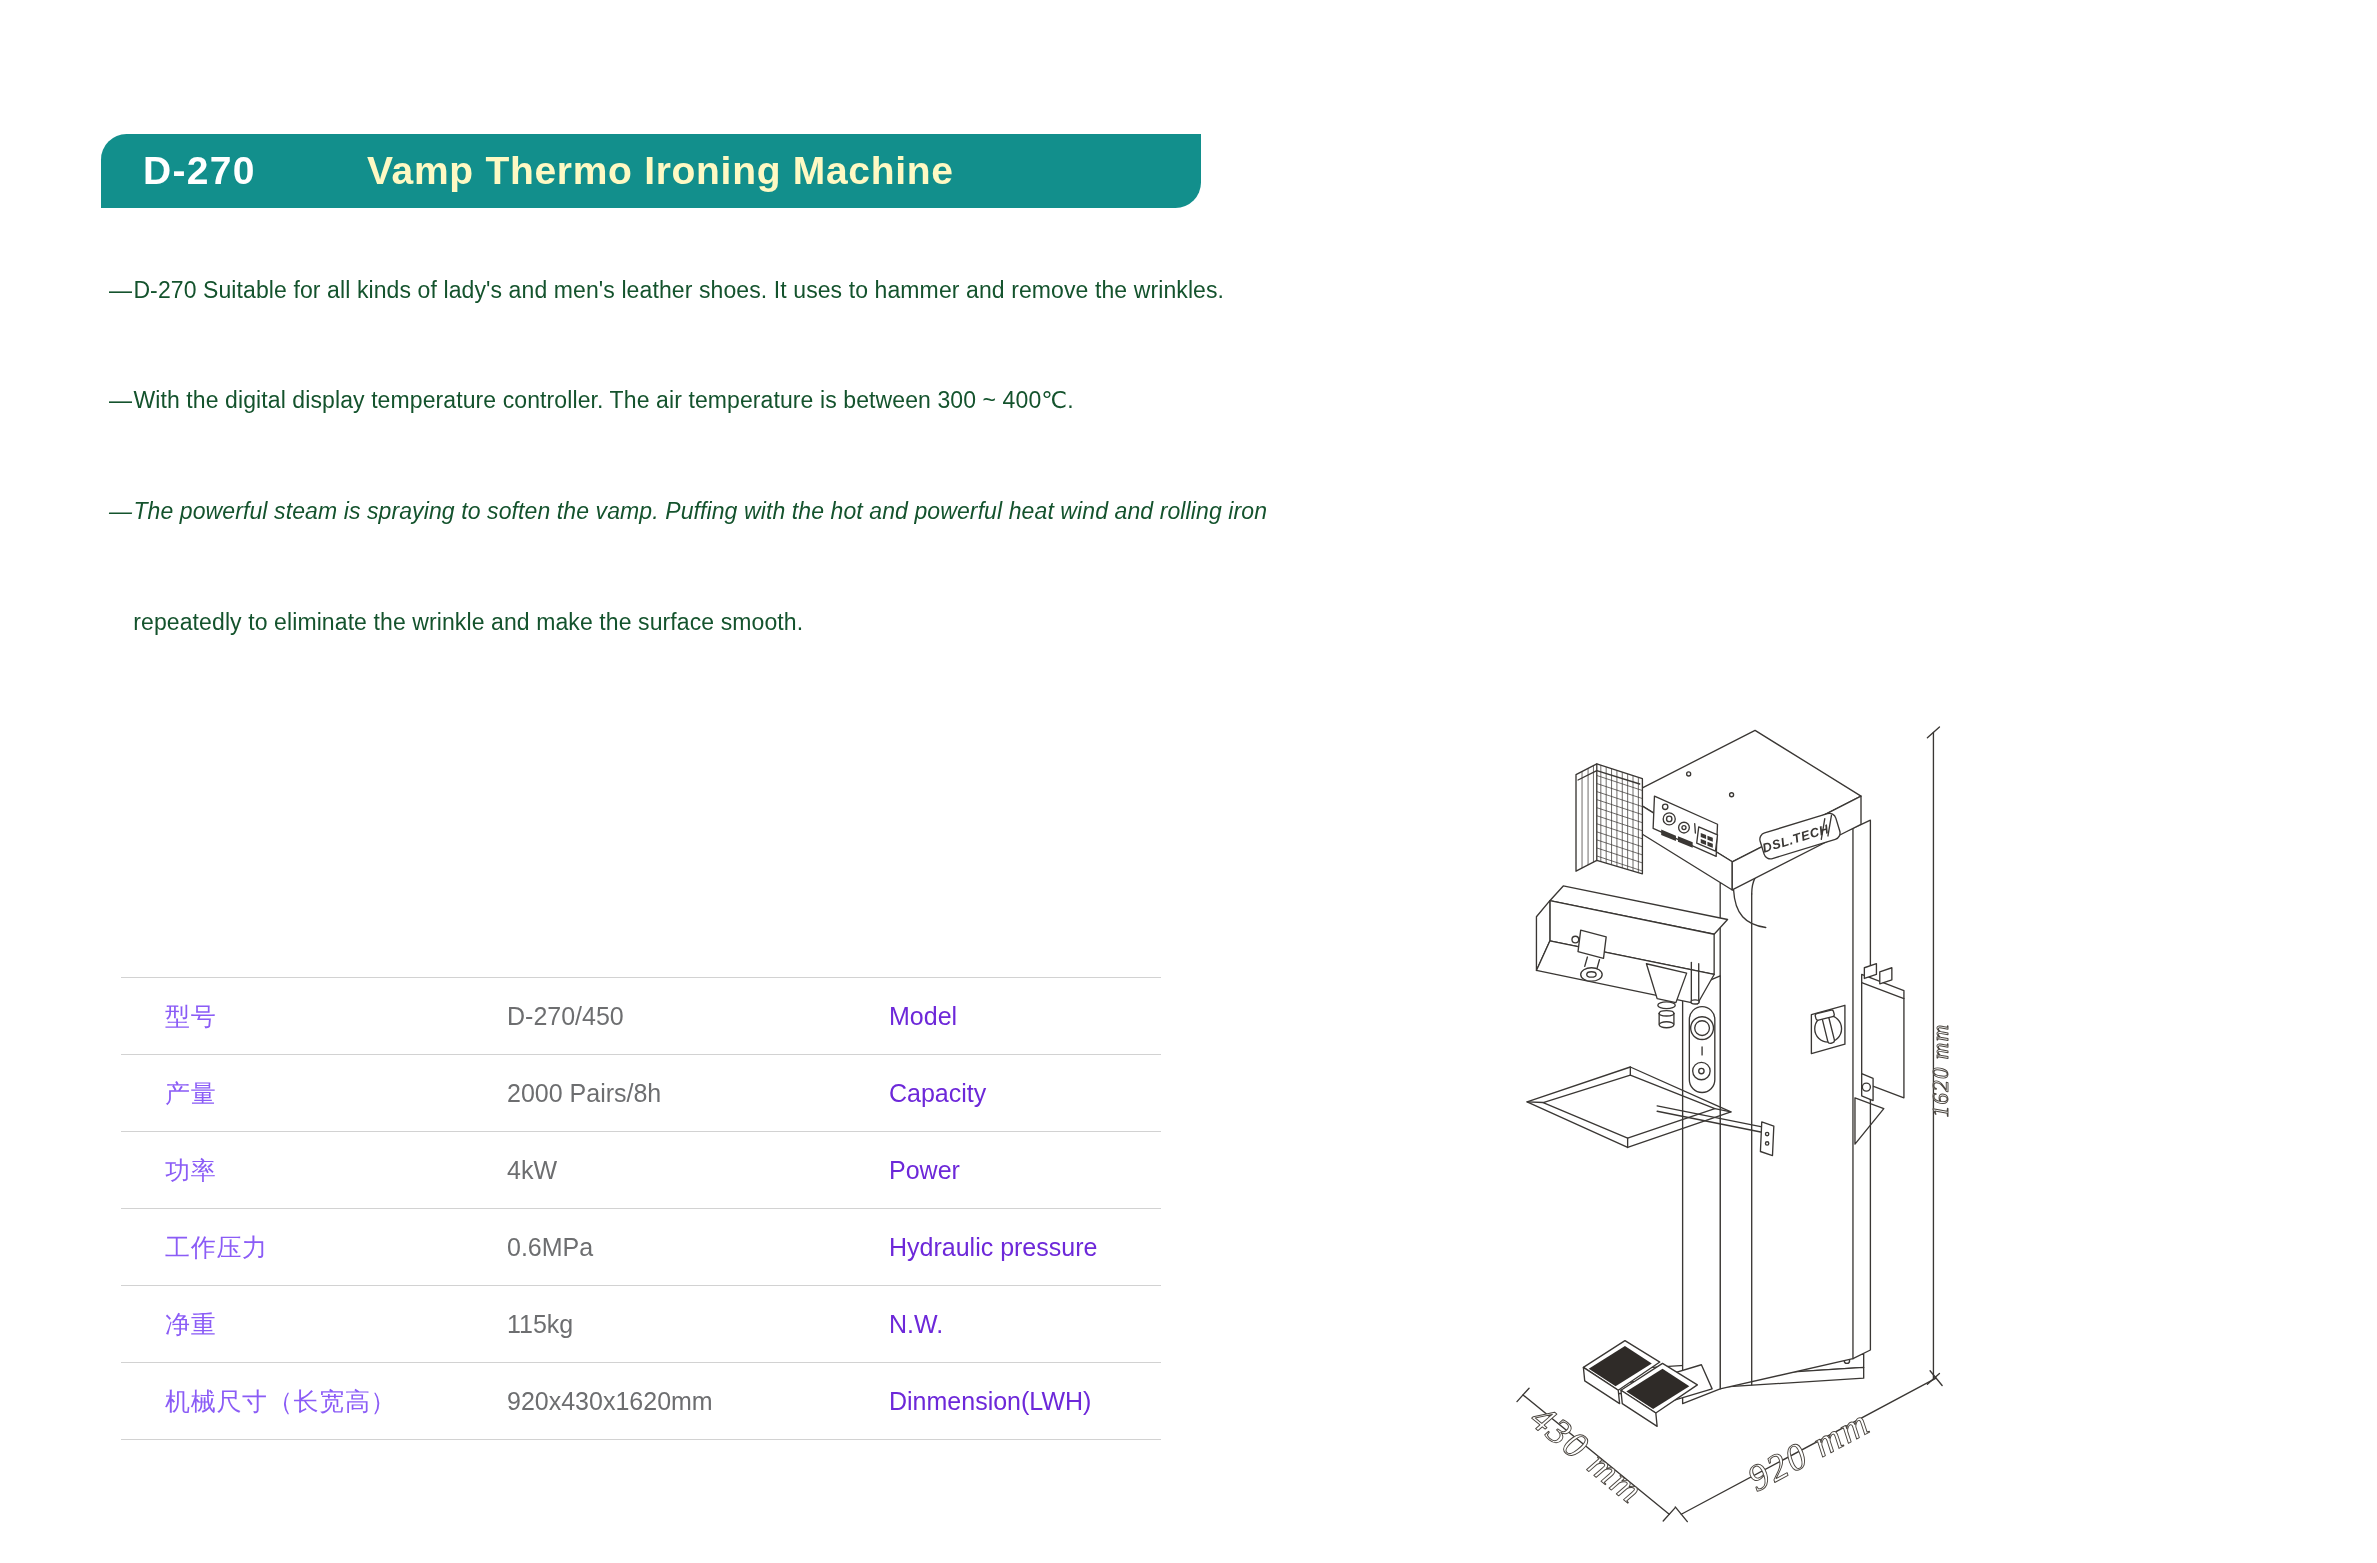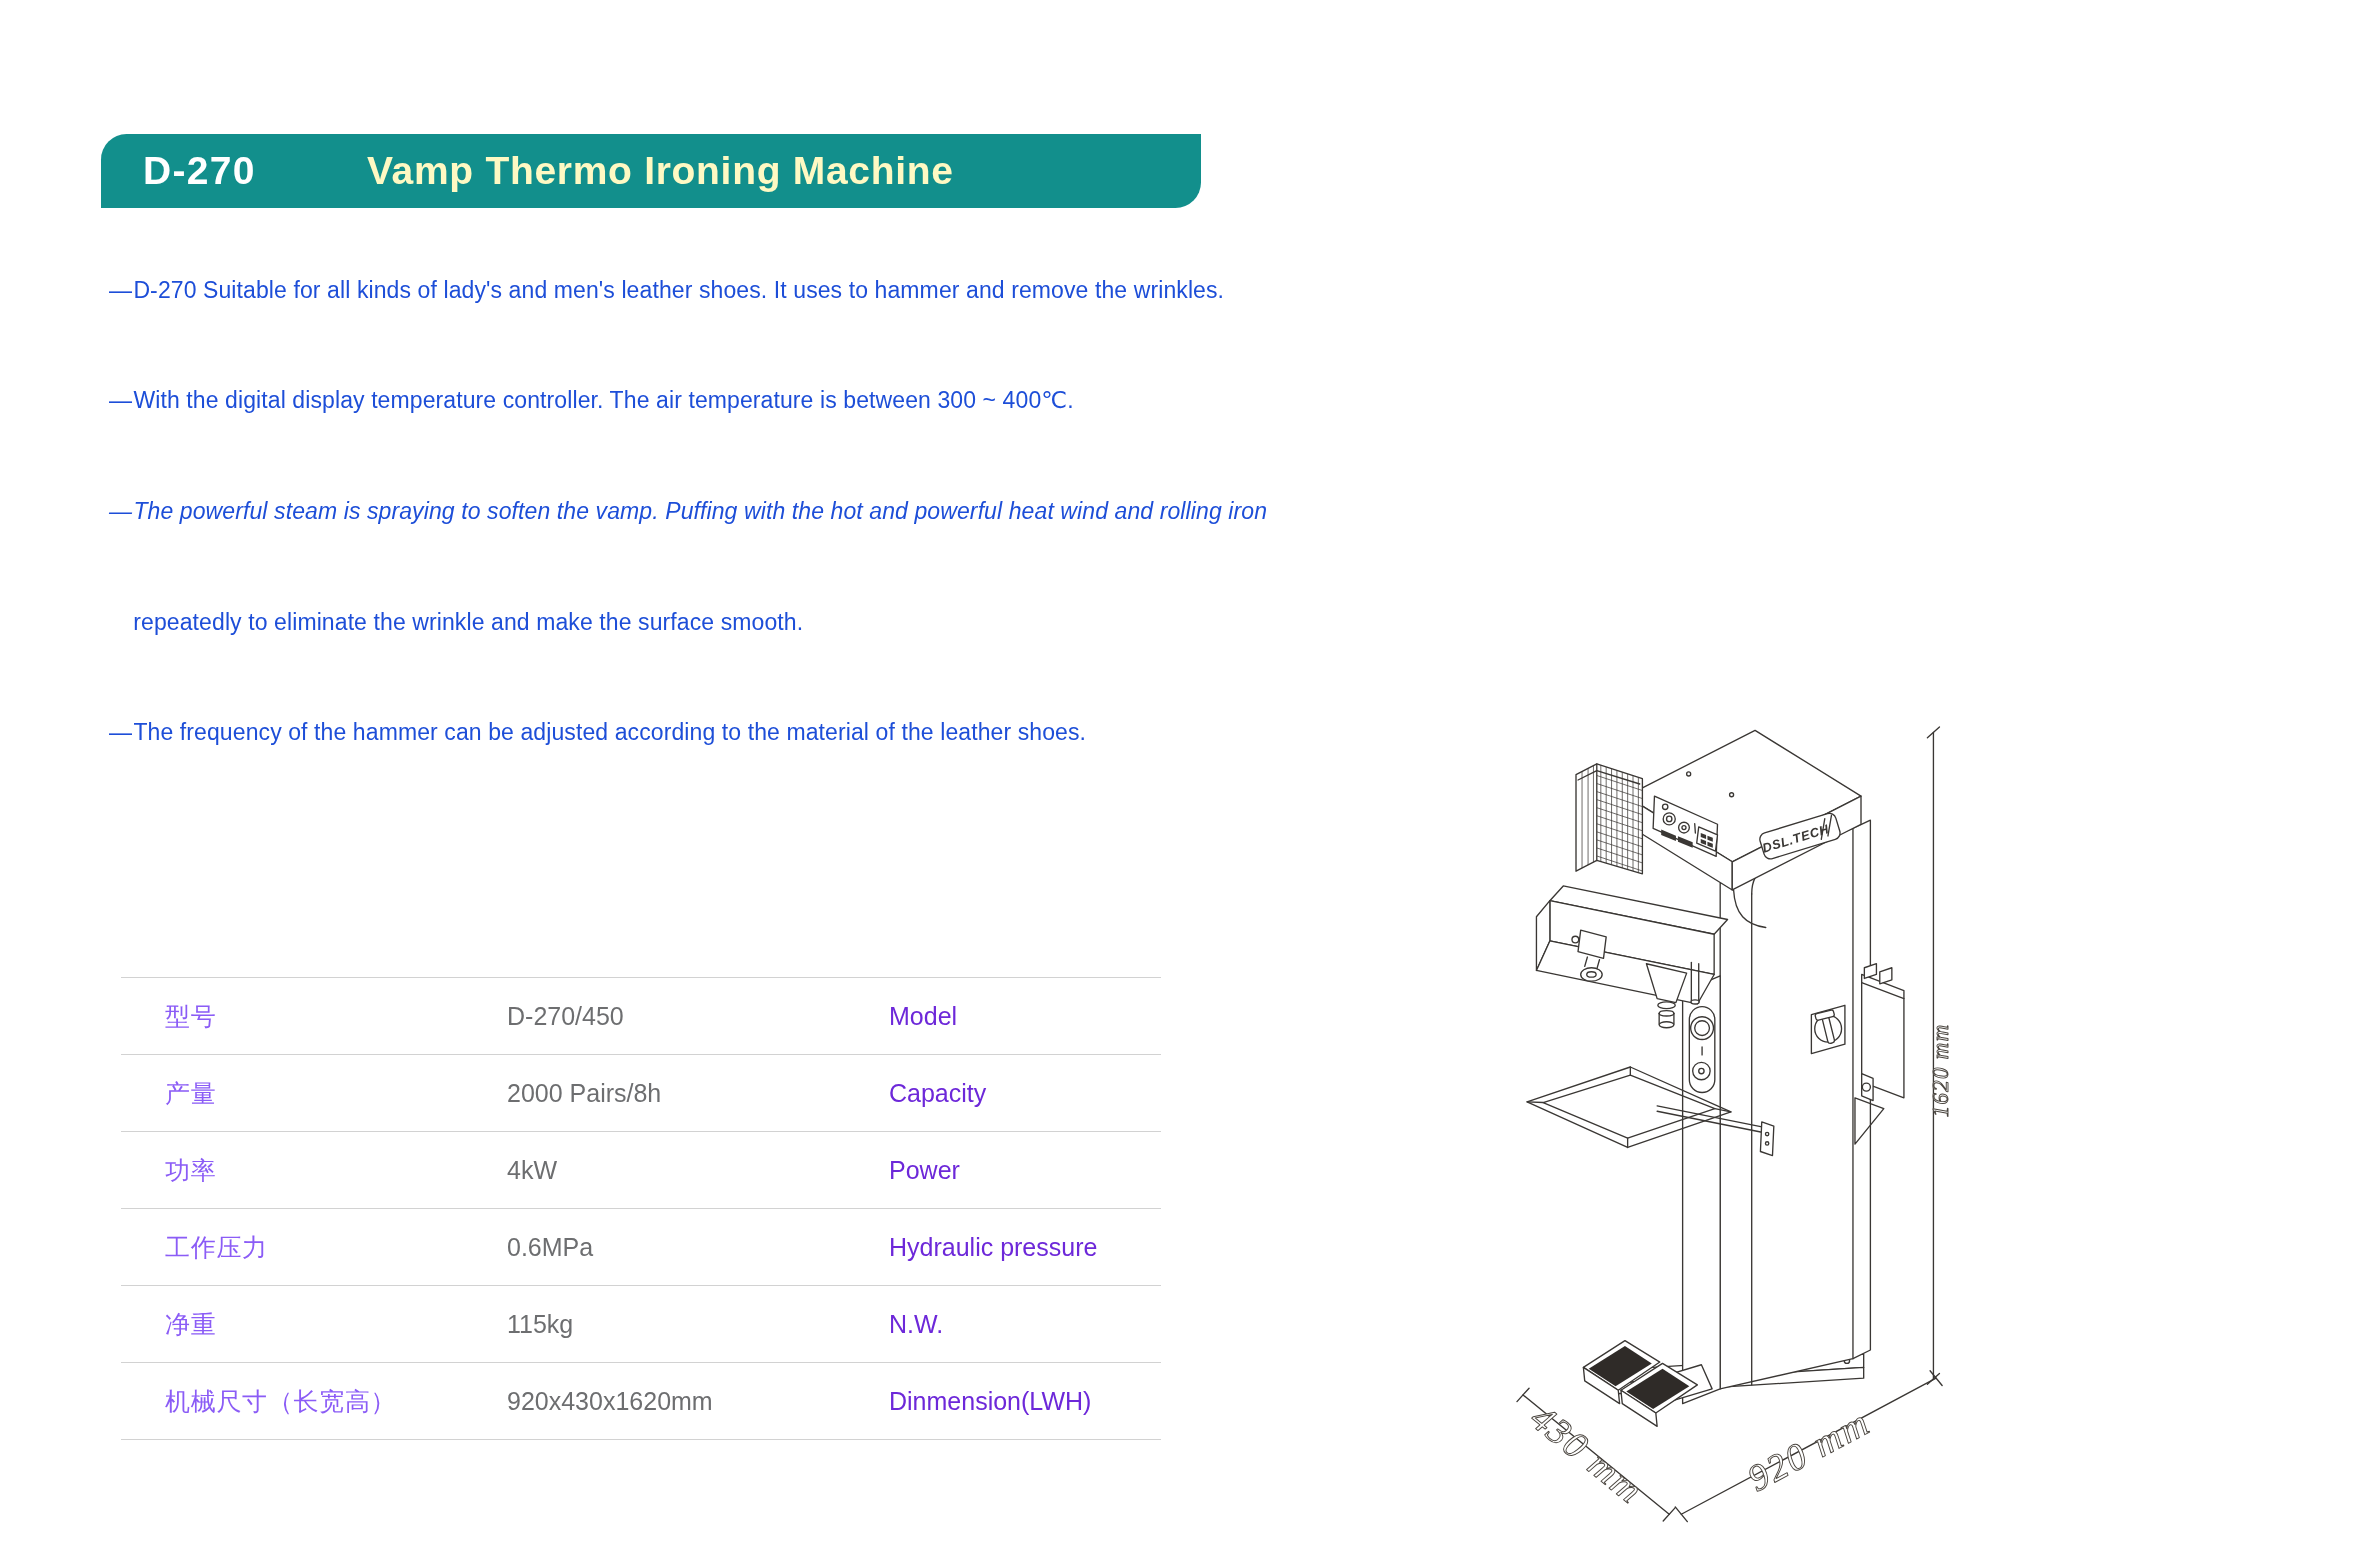--- a/index.html
+++ b/index.html
@@ -31,21 +31,21 @@
     font-size:39px; font-weight:bold; color:#fef9c3;
     letter-spacing:0.7px;
   }
   
   .feature{
     position:absolute;
     left:109px;
     width:1342px;
     font-size:23px;
     line-height:28px;
-    color:#1d4ed8;
+    color:#14532d;
     letter-spacing:0.1px;
     white-space:nowrap;
   }
   .feature .dash{margin-right:1.3px;}
   .f1{top:276px;}
   .f2{top:386px;}
   .f3{top:497px;font-style:italic;}
   .f4{top:608px; left:132px;}
   .f5{top:718px;}
   
@@ -86,21 +86,20 @@
 
   <div class="banner" style="background:#128f8c;">
     <span class="model">D-270</span>
     <span class="title">Vamp Thermo Ironing Machine</span>
   </div>
 
   <div class="feature f1"><span class="dash">—</span><span>D-270 Suitable for all kinds of lady's  and men's leather shoes. It uses to hammer and remove  the wrinkles.</span></div>
   <div class="feature f2"><span class="dash">—</span><span>With the digital display temperature controller. The air temperature is between 300 ~ 400℃.</span></div>
   <div class="feature f3"><span class="dash">—</span><span>The powerful steam is spraying to soften the vamp. Puffing with the hot and powerful heat wind and rolling iron</span></div>
   <div class="feature f4"><span class="dash"></span><span>repeatedly to eliminate the wrinkle and make the surface smooth.</span></div>
-  <div class="feature f5"><span class="dash">—</span><span>The frequency of the hammer can be adjusted according to the material of the leather shoes.</span></div>
 
   <div class="spec-table">
     <div class="spec-row">
       <span class="c1">型号</span>
       <span class="c2">D-270/450</span>
       <span class="c3">Model</span>
     </div>
     <div class="spec-row">
       <span class="c1">产量</span>
       <span class="c2">2000 Pairs/8h</span>

